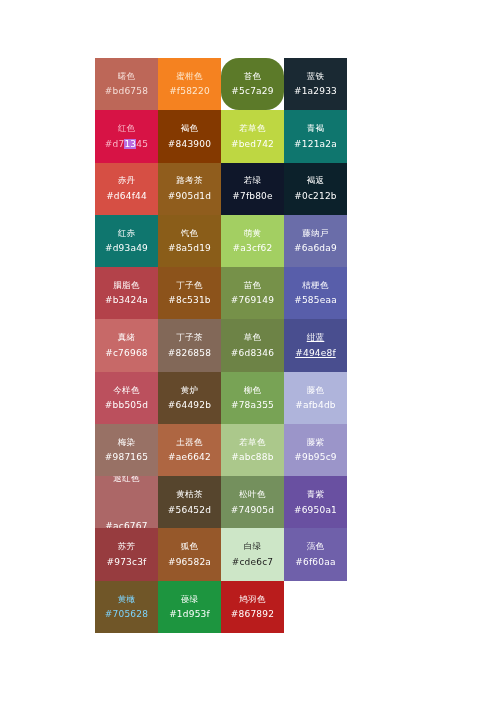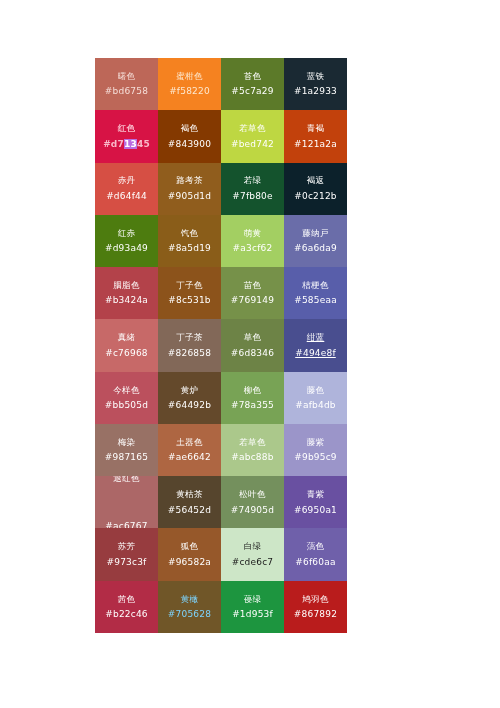--- a/index.html
+++ b/index.html
@@ -75,61 +75,61 @@
 <div id="palette-page">
   <div id="palette-grid">
       <div class="swatch" style="background: rgb(189, 103, 88); color: rgb(245, 222, 216);">
         <span class="swatch-name">曙色</span>
         <span class="swatch-hex">#bd6758</span>
       </div>
       <div class="swatch" style="background: rgb(245, 130, 32); color: rgb(253, 232, 207);">
         <span class="swatch-name">蜜柑色</span>
         <span class="swatch-hex">#f58220</span>
       </div>
-      <div class="swatch" style="background: rgb(92, 122, 41); color: rgb(255, 255, 255);">
+      <div class="swatch" style="background: rgb(92, 122, 41); color: rgb(255, 255, 255); border-radius: 18px;">
         <span class="swatch-name">苔色</span>
         <span class="swatch-hex">#5c7a29</span>
       </div>
       <div class="swatch" style="background: rgb(26, 41, 51); color: rgb(255, 255, 255);">
         <span class="swatch-name">蓝铁</span>
         <span class="swatch-hex">#1a2933</span>
       </div>
-      <div class="swatch" style="background: rgb(215, 19, 69); color: rgb(249, 185, 201); font-weight: bold;">
+      <div class="swatch" style="background: rgb(215, 19, 69); color: rgb(249, 185, 201);">
         <span class="swatch-name">红色</span>
         <span class="swatch-hex"><span>#d7</span><span class="sel-hl" style="background: rgb(185, 108, 224);">13</span><span>45</span></span>
       </div>
       <div class="swatch" style="background: rgb(132, 57, 0); color: rgb(255, 255, 255);">
         <span class="swatch-name">褐色</span>
         <span class="swatch-hex">#843900</span>
       </div>
       <div class="swatch" style="background: rgb(190, 215, 66); color: rgb(255, 255, 255);">
         <span class="swatch-name">若草色</span>
         <span class="swatch-hex">#bed742</span>
       </div>
-      <div class="swatch" style="background: #c2410c; color: rgb(255, 255, 255);">
+      <div class="swatch" style="background: #0f766e; color: rgb(255, 255, 255);">
         <span class="swatch-name">青褐</span>
         <span class="swatch-hex">#121a2a</span>
       </div>
       <div class="swatch" style="background: rgb(214, 79, 68); color: rgb(255, 255, 255);">
         <span class="swatch-name">赤丹</span>
         <span class="swatch-hex">#d64f44</span>
       </div>
       <div class="swatch" style="background: rgb(144, 93, 29); color: rgb(255, 255, 255);">
         <span class="swatch-name">路考茶</span>
         <span class="swatch-hex">#905d1d</span>
       </div>
-      <div class="swatch" style="background: #14532d; color: rgb(255, 255, 255);">
+      <div class="swatch" style="background: #0f172a; color: rgb(255, 255, 255);">
         <span class="swatch-name">若绿</span>
         <span class="swatch-hex">#7fb80e</span>
       </div>
       <div class="swatch" style="background: rgb(12, 33, 43); color: rgb(255, 255, 255);">
         <span class="swatch-name">褐返</span>
         <span class="swatch-hex">#0c212b</span>
       </div>
-      <div class="swatch" style="background: #4d7c0f; color: rgb(255, 255, 255);">
+      <div class="swatch" style="background: #0f766e; color: rgb(255, 255, 255);">
         <span class="swatch-name">红赤</span>
         <span class="swatch-hex">#d93a49</span>
       </div>
       <div class="swatch" style="background: rgb(138, 93, 25); color: rgb(255, 255, 255);">
         <span class="swatch-name">饩色</span>
         <span class="swatch-hex">#8a5d19</span>
       </div>
       <div class="swatch" style="background: rgb(163, 207, 98); color: rgb(255, 255, 255);">
         <span class="swatch-name">萌黄</span>
         <span class="swatch-hex">#a3cf62</span>
@@ -227,24 +227,20 @@
         <span class="swatch-hex">#96582a</span>
       </div>
       <div class="swatch" style="background: rgb(205, 230, 199); color: rgb(27, 27, 27);">
         <span class="swatch-name">白绿</span>
         <span class="swatch-hex">#cde6c7</span>
       </div>
       <div class="swatch" style="background: rgb(111, 96, 170); color: rgb(255, 255, 255);">
         <span class="swatch-name">薃色</span>
         <span class="swatch-hex">#6f60aa</span>
       </div>
-      <div class="swatch" style="background: rgb(178, 44, 70); color: rgb(255, 255, 255);">
-        <span class="swatch-name">茜色</span>
-        <span class="swatch-hex">#b22c46</span>
-      </div>
       <div class="swatch" style="background: rgb(112, 86, 40); color: #7dd3fc;">
         <span class="swatch-name">黄橄</span>
         <span class="swatch-hex">#705628</span>
       </div>
       <div class="swatch" style="background: rgb(29, 149, 63); color: rgb(255, 255, 255);">
         <span class="swatch-name">葠绿</span>
         <span class="swatch-hex">#1d953f</span>
       </div>
       <div class="swatch" style="background: #b91c1c; color: rgb(255, 255, 255);">
         <span class="swatch-name">鸠羽色</span>

